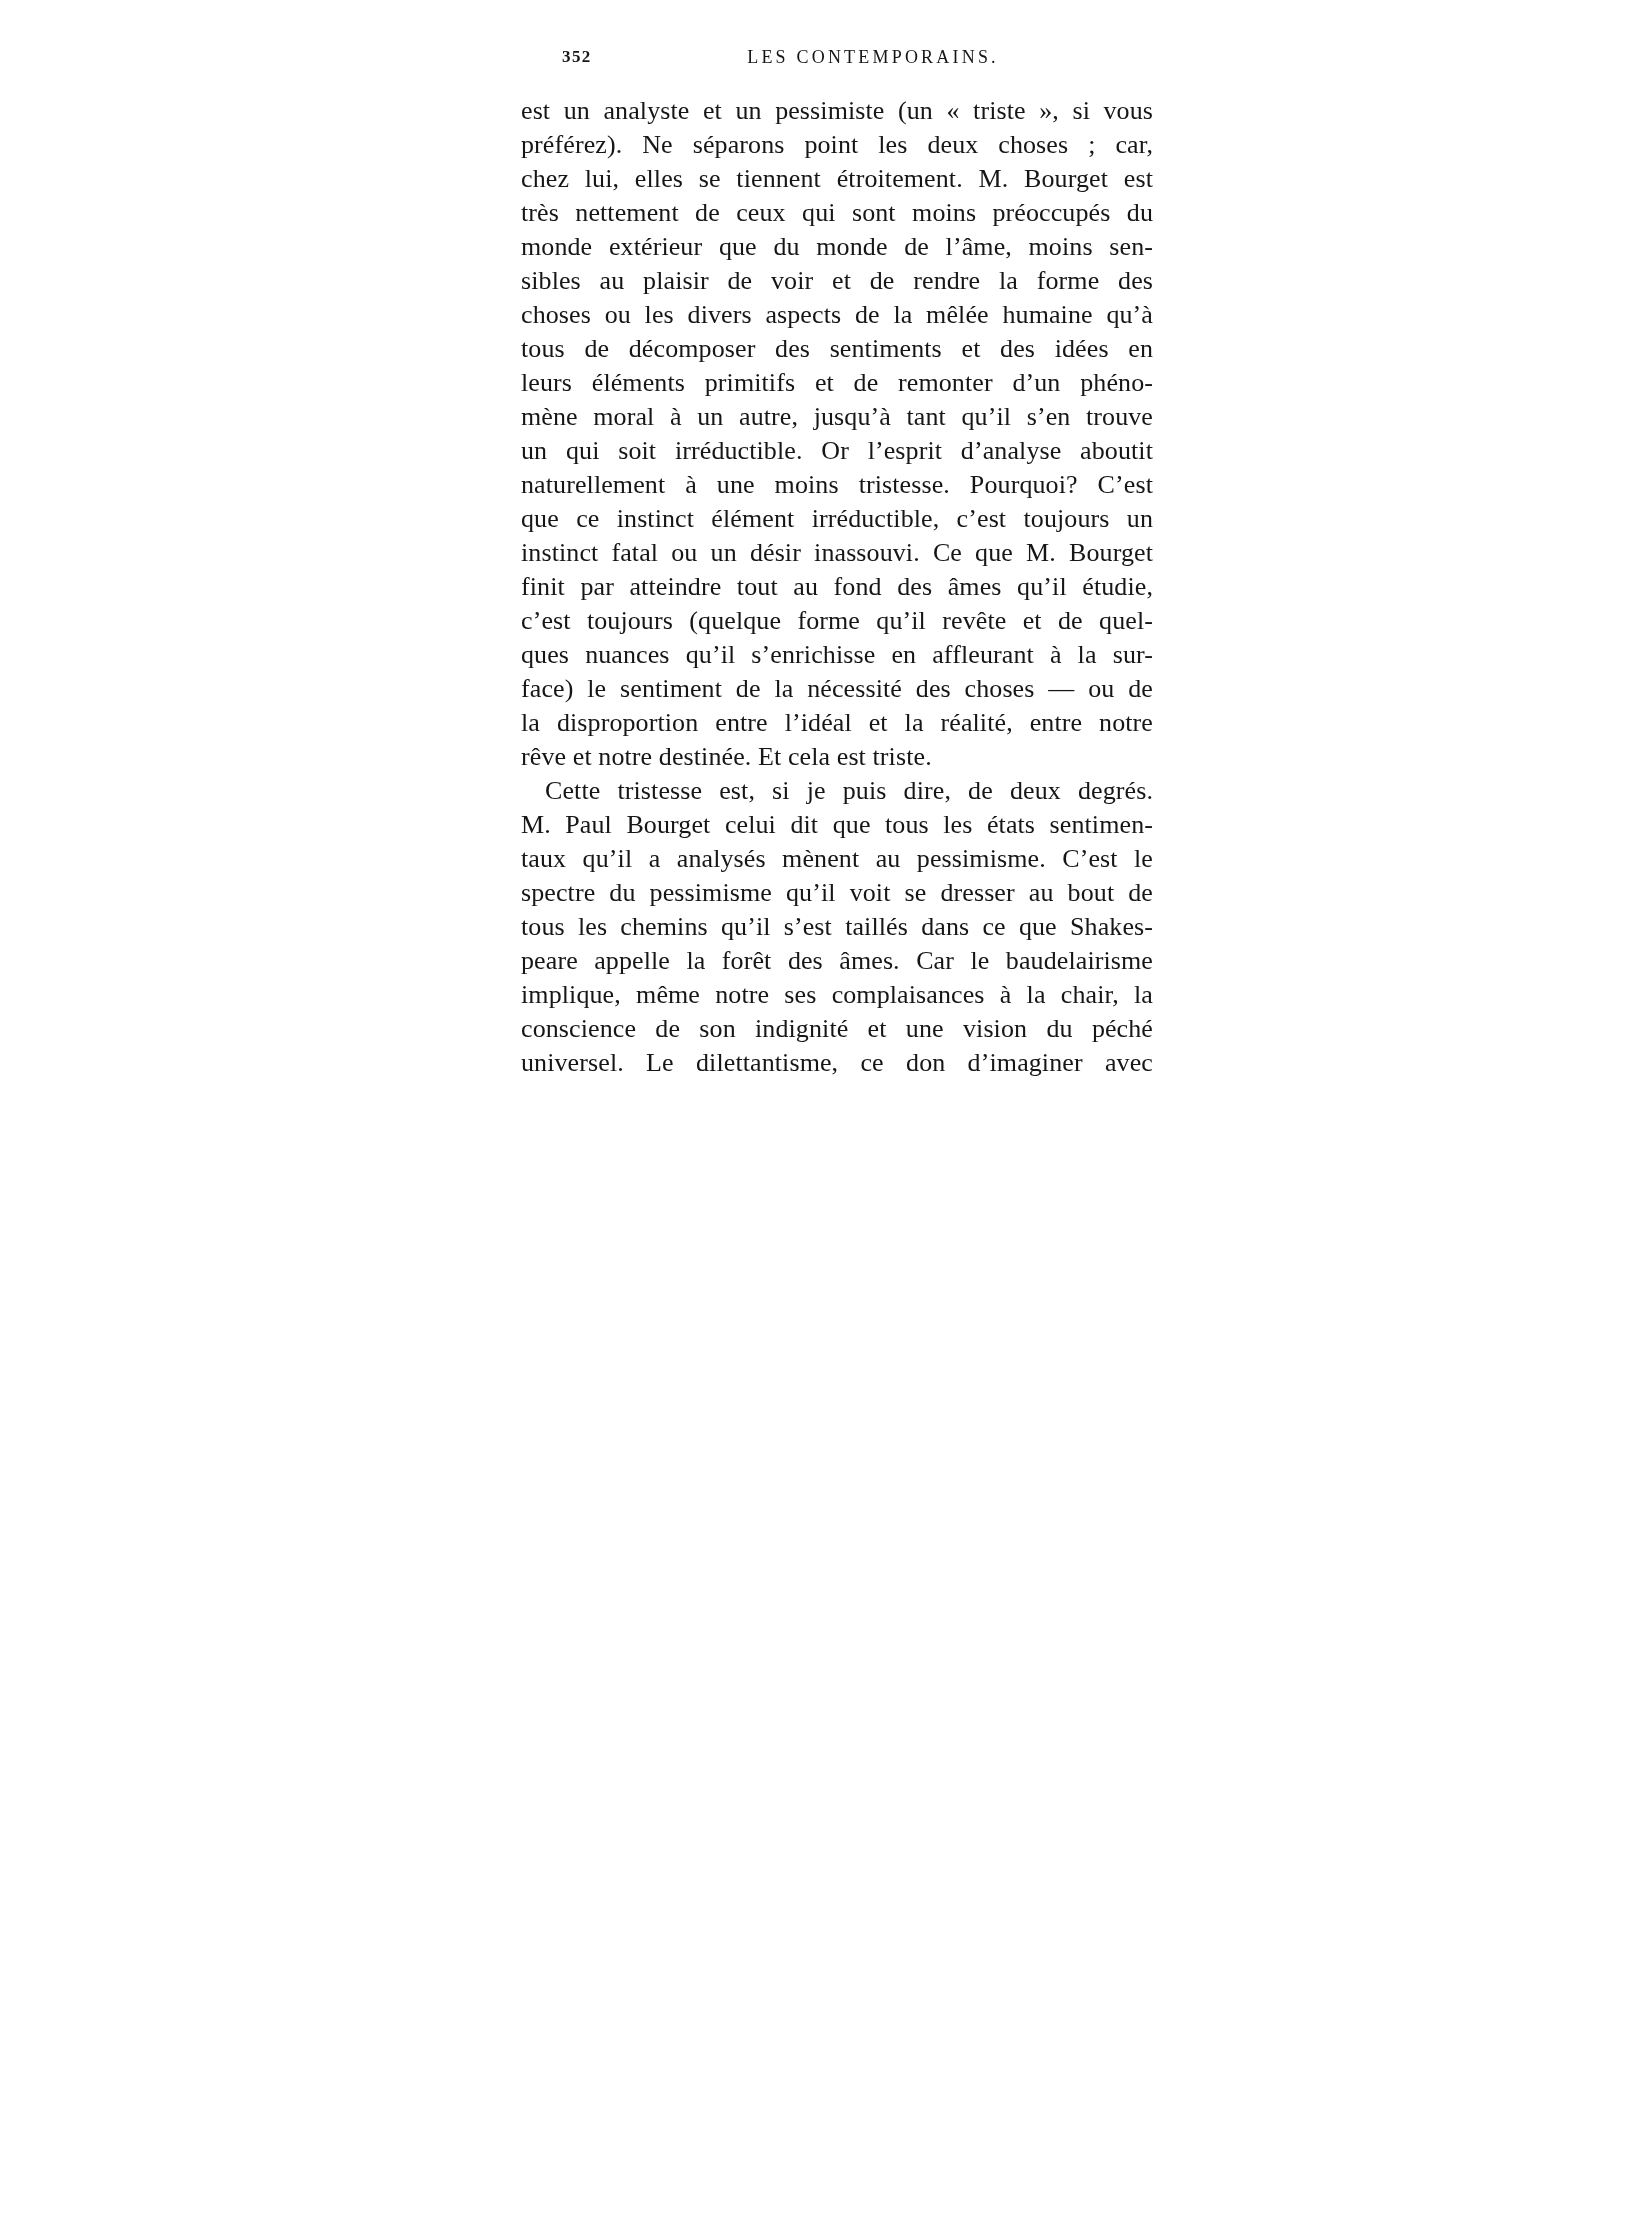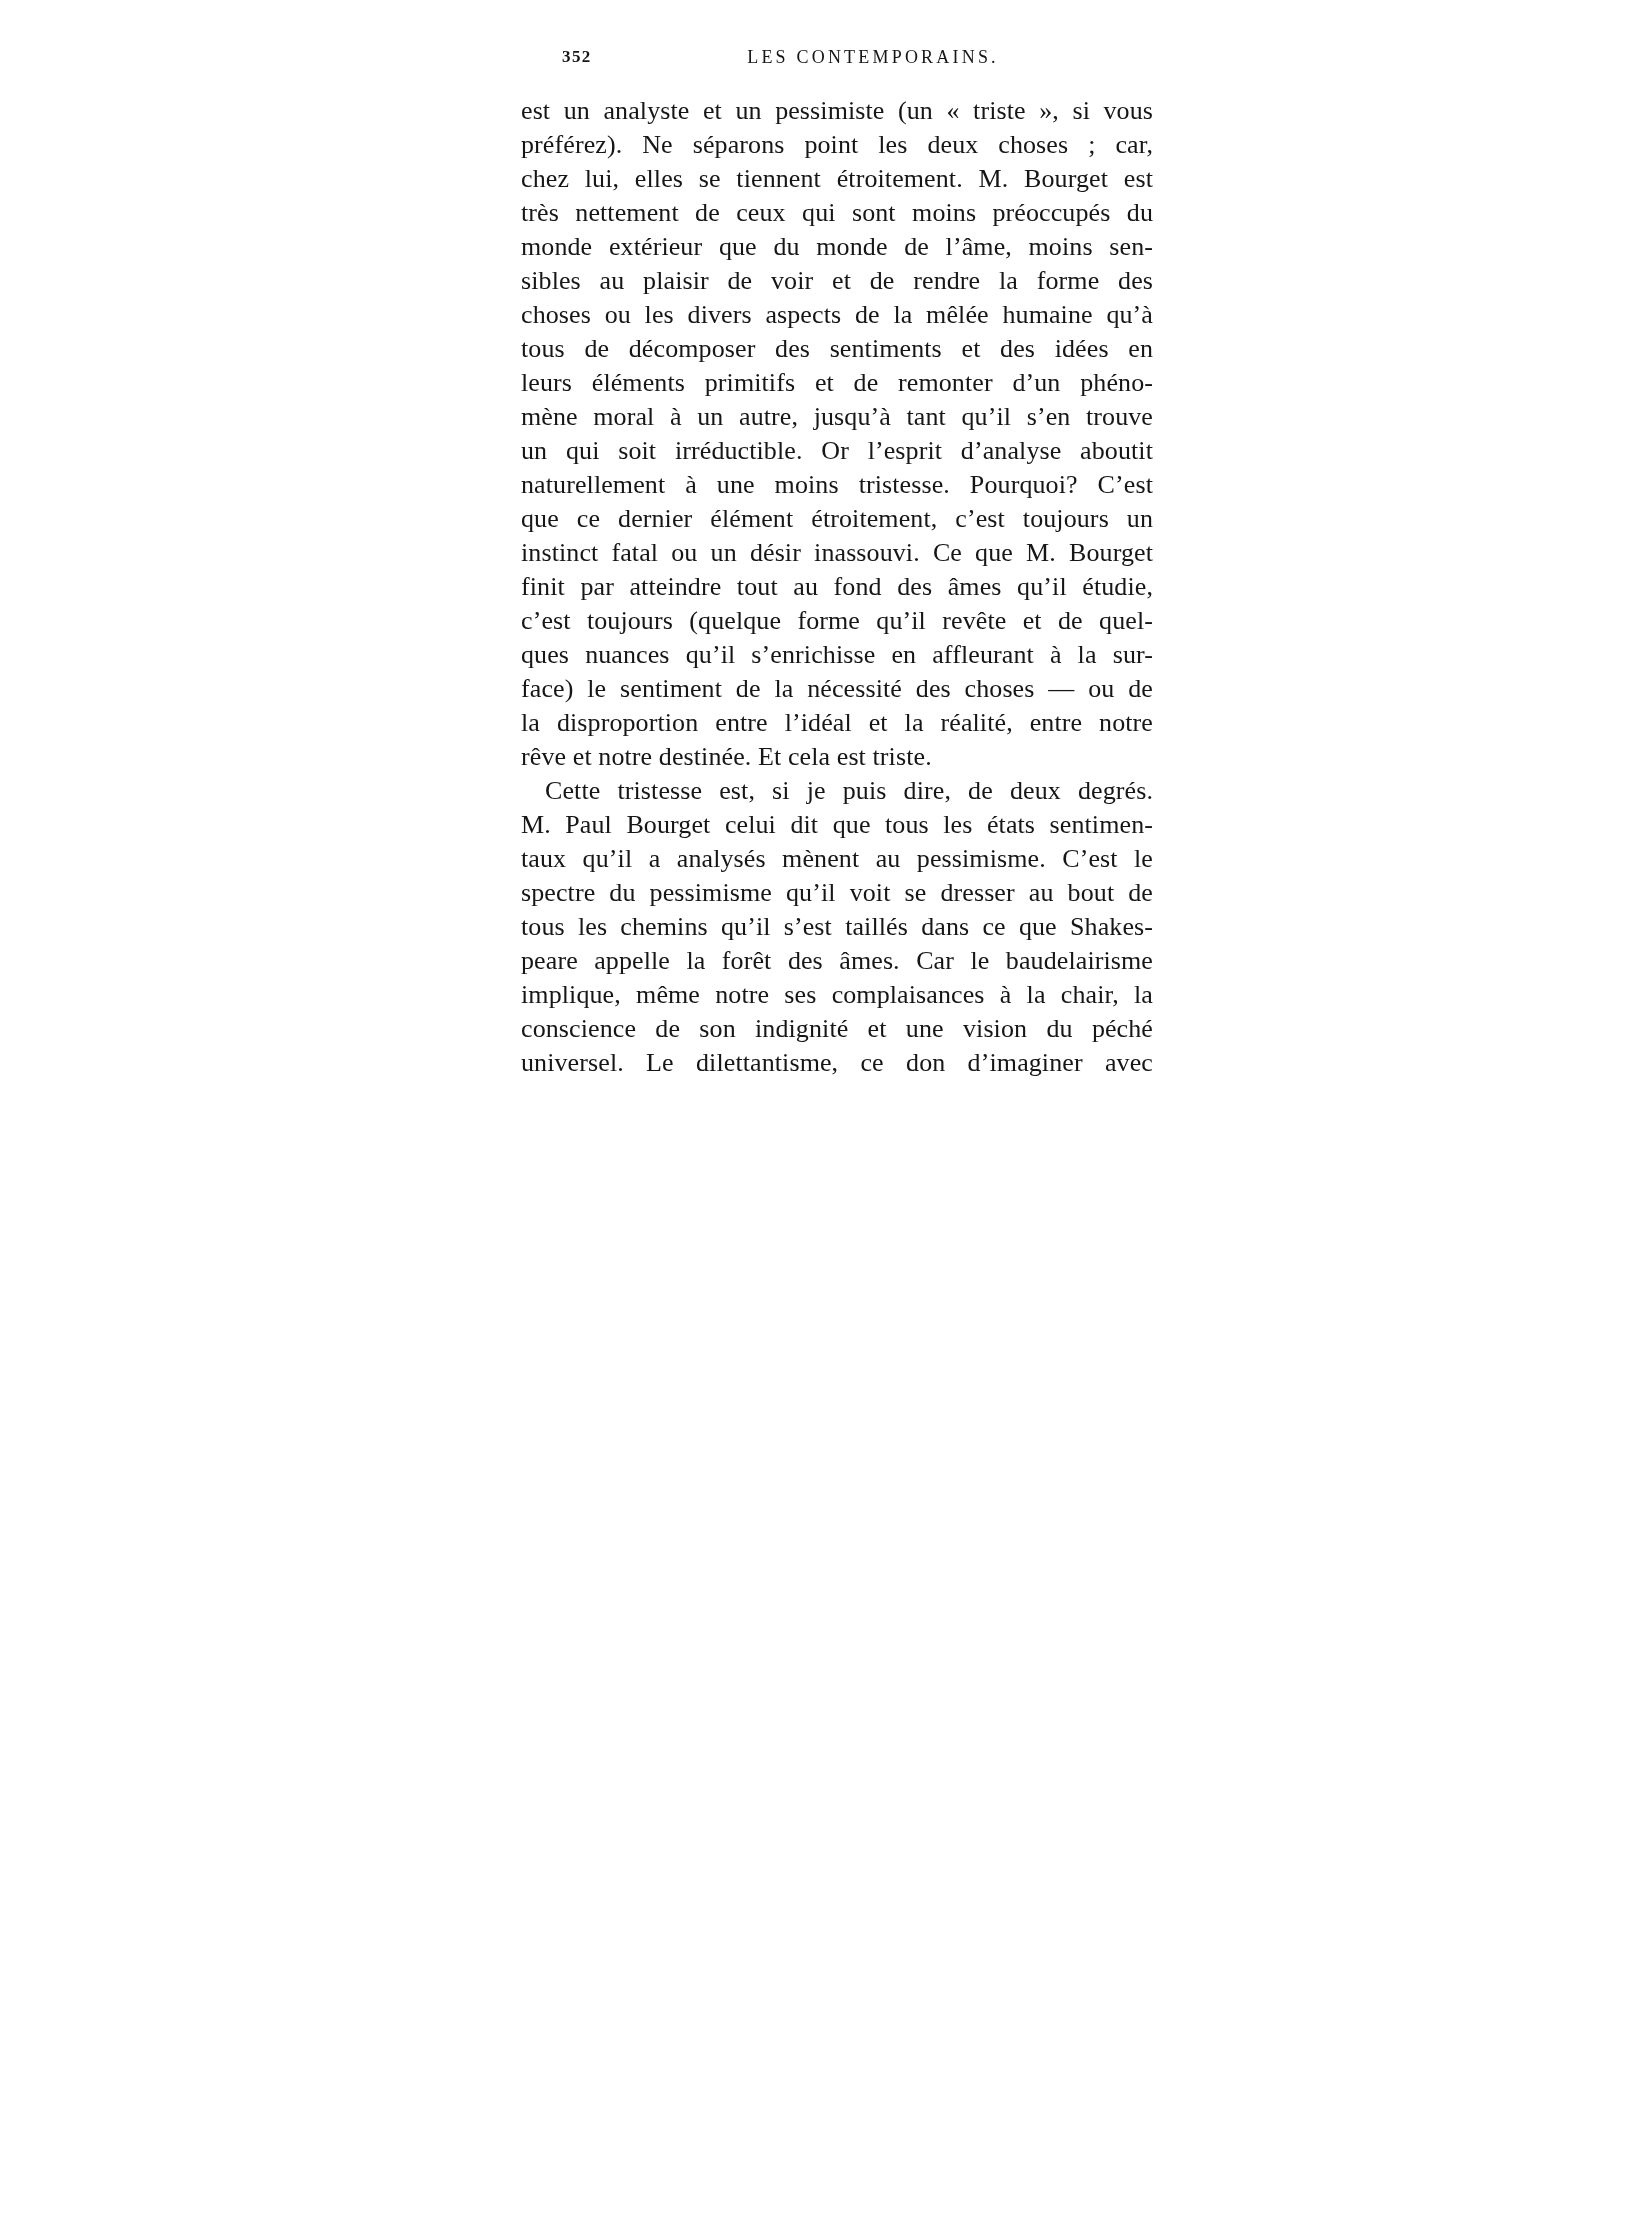--- a/index.html
+++ b/index.html
@@ -86,21 +86,21 @@
         <div class="line">chez lui, elles se tiennent étroitement. M. Bourget est</div>
         <div class="line">très nettement de ceux qui sont moins préoccupés du</div>
         <div class="line">monde extérieur que du monde de l’âme, moins sen-</div>
         <div class="line">sibles au plaisir de voir et de rendre la forme des</div>
         <div class="line">choses ou les divers aspects de la mêlée humaine qu’à</div>
         <div class="line">tous de décomposer des sentiments et des idées en</div>
         <div class="line">leurs éléments primitifs et de remonter d’un phéno-</div>
         <div class="line">mène moral à un autre, jusqu’à tant qu’il s’en trouve</div>
         <div class="line">un qui soit irréductible. Or l’esprit d’analyse aboutit</div>
         <div class="line">naturellement à une moins tristesse. Pourquoi? C’est</div>
-        <div class="line">que ce dernier élément étroitement, c’est toujours un</div>
+        <div class="line">que ce instinct élément irréductible, c’est toujours un</div>
         <div class="line">instinct fatal ou un désir inassouvi. Ce que M. Bourget</div>
         <div class="line">finit par atteindre tout au fond des âmes qu’il étudie,</div>
         <div class="line">c’est toujours (quelque forme qu’il revête et de quel-</div>
         <div class="line">ques nuances qu’il s’enrichisse en affleurant à la sur-</div>
         <div class="line">face) le sentiment de la nécessité des choses — ou de</div>
         <div class="line">la disproportion entre l’idéal et la réalité, entre notre</div>
         <div class="line para-end">rêve et notre destinée. Et cela est triste.</div>
       </div>
       <div class="paragraph">
         <div class="line indent">Cette tristesse est, si je puis dire, de deux degrés.</div>

